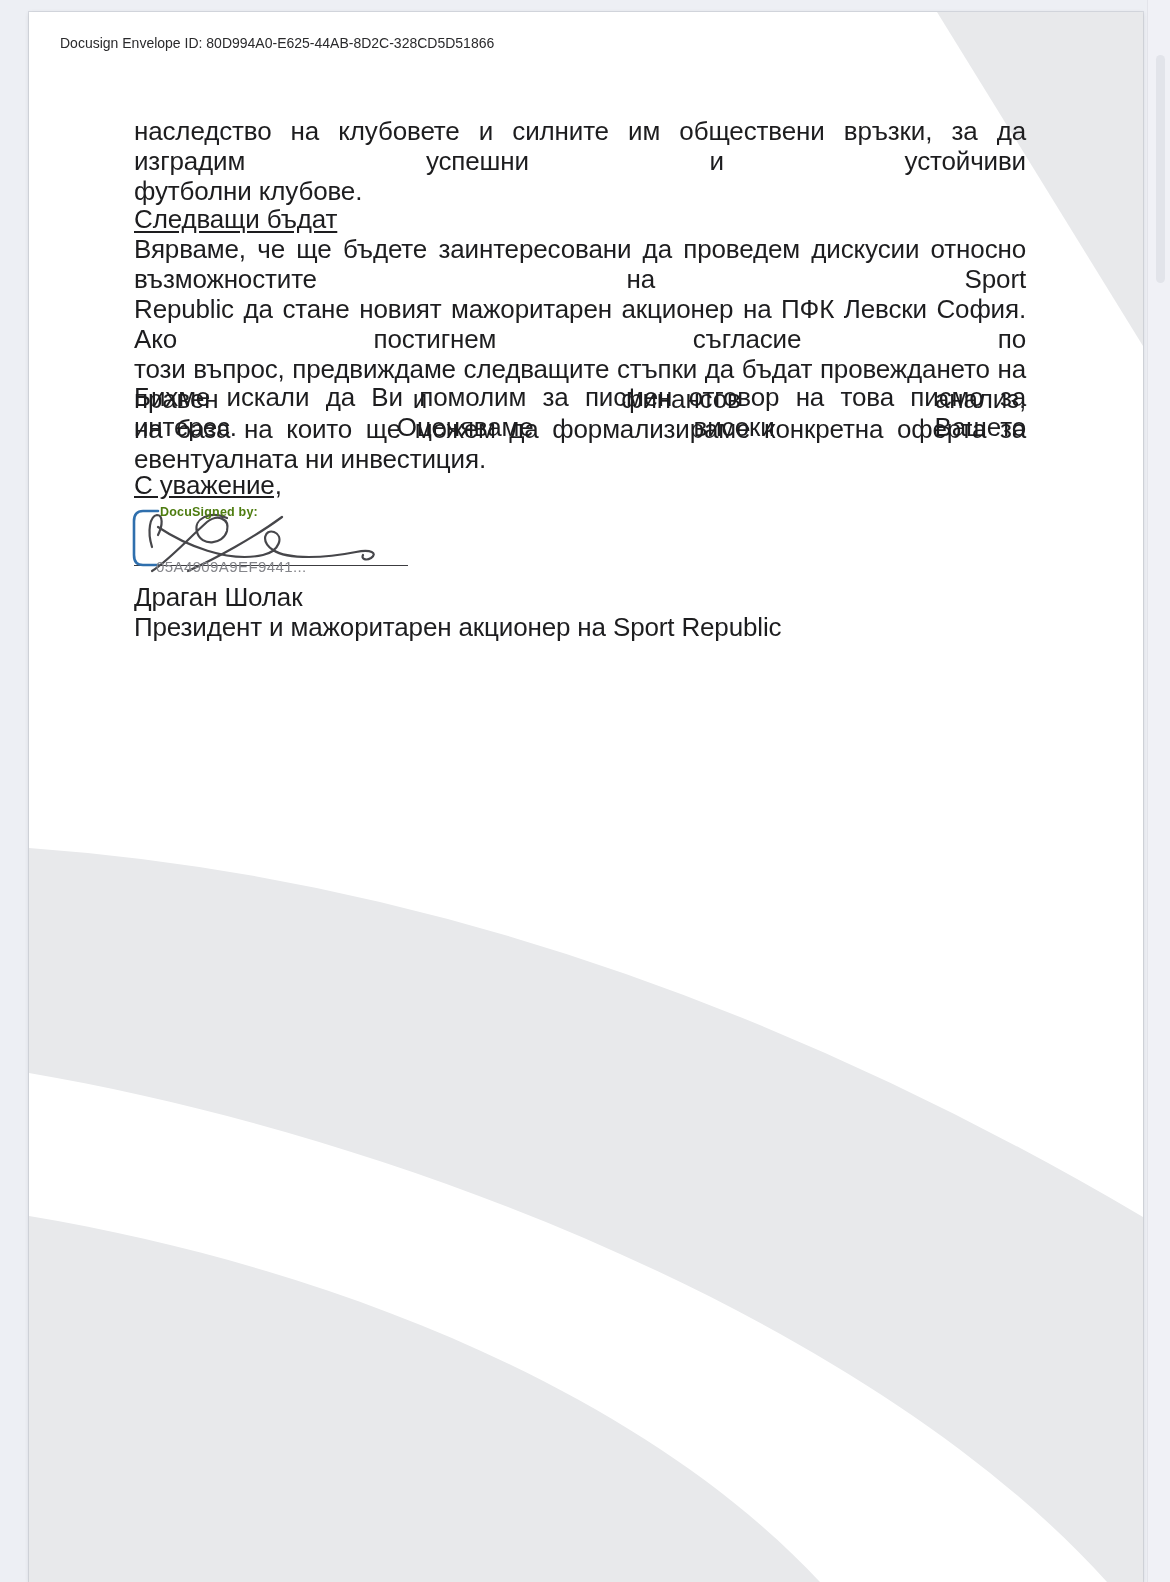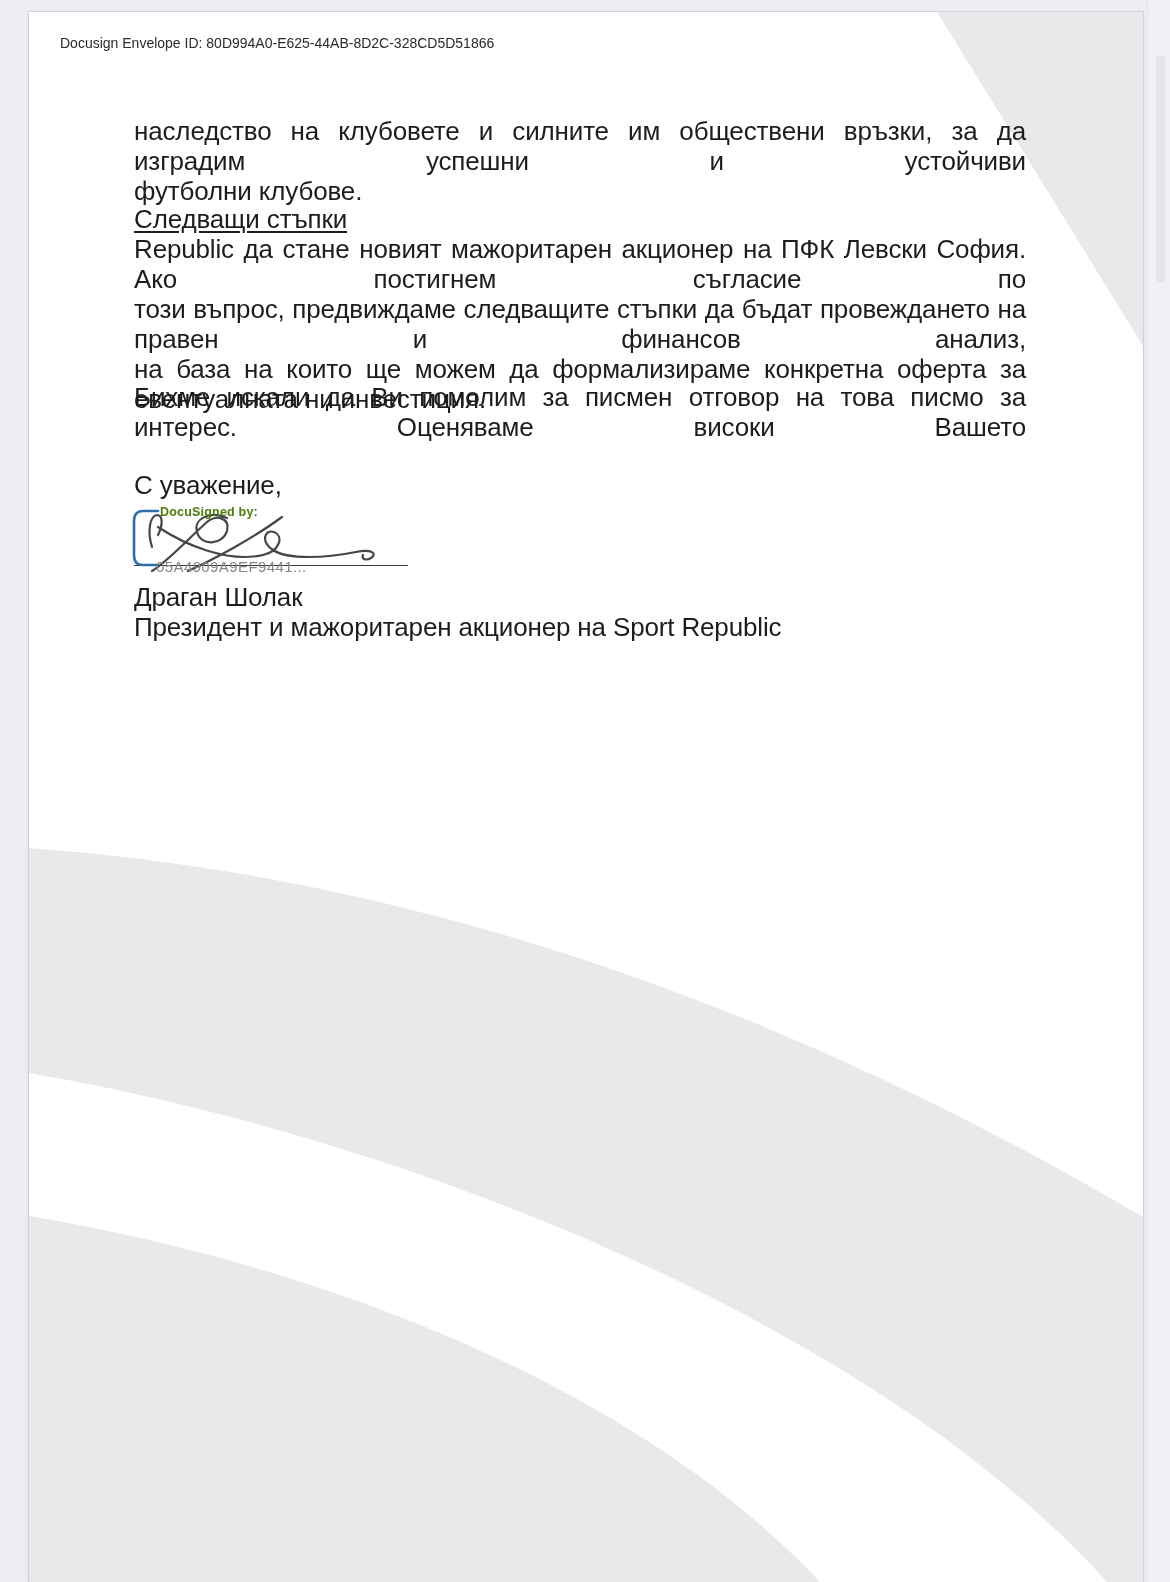--- a/index.html
+++ b/index.html
@@ -22,21 +22,21 @@
   .body-text{
     position:absolute;left:105px;width:892px;
     font-size:26px;line-height:30px;color:#1d1d1f;letter-spacing:-0.15px;
   }
   .jline{text-align:justify;text-align-last:justify;}
   .jline.jlast{text-align:justify;text-align-last:left;}
   .para1{top:104px;}
   .heading{top:192px;text-decoration:underline;text-underline-offset:3px;}
   .para2{top:222px;}
   .para3{top:370px;}
-  .closing{top:458px;}
+  .closing{top:458px;text-decoration:underline;}
   .signer-name{top:570px;}
   .signer-title{top:600px;}
   .sig-block{position:absolute;left:101px;top:493px;width:420px;height:82px;}
   .sig-block svg{position:absolute;inset:0;}
   .ds-label{
     position:absolute;left:30px;top:0;
     font-size:12.5px;font-weight:bold;color:#4d7c0f;letter-spacing:.2px;
   }
   .ds-id{
     position:absolute;left:26px;top:53px;
@@ -62,23 +62,24 @@
     <path d="M 0,1204 C 321,1258 621,1388 791,1570 L 0,1570 Z" fill="#e8e9eb"></path>
   </svg>
 
   <div class="env-id">Docusign Envelope ID: 80D994A0-E625-44AB-8D2C-328CD5D51866</div>
 
   <div class="body-text para1">
       <div class="jline">наследство на клубовете и силните им обществени връзки, за да изградим успешни и устойчиви</div>
       <div class="jline jlast">футболни клубове.</div>
     </div>
 
-  <div class="body-text heading">Следващи стъпки</div>
+  <div class="body-text heading">Следващи бъдат</div>
 
   <div class="body-text para2">
+      <div class="jline">Вярваме, че ще бъдете заинтересовани да проведем дискусии относно възможностите на Sport</div>
       <div class="jline">Republic да стане новият мажоритарен акционер на ПФК Левски София. Ако постигнем съгласие по</div>
       <div class="jline">този въпрос, предвиждаме следващите стъпки да бъдат провеждането на правен и финансов анализ,</div>
       <div class="jline jlast">на база на които ще можем да формализираме конкретна оферта за евентуалната ни инвестиция.</div>
     </div>
 
   <div class="body-text para3">
       <div class="jline">Бихме искали да Ви помолим за писмен отговор на това писмо за интерес. Оценяваме високи Вашето</div>
     </div>
 
   <div class="body-text closing">С уважение,</div>

